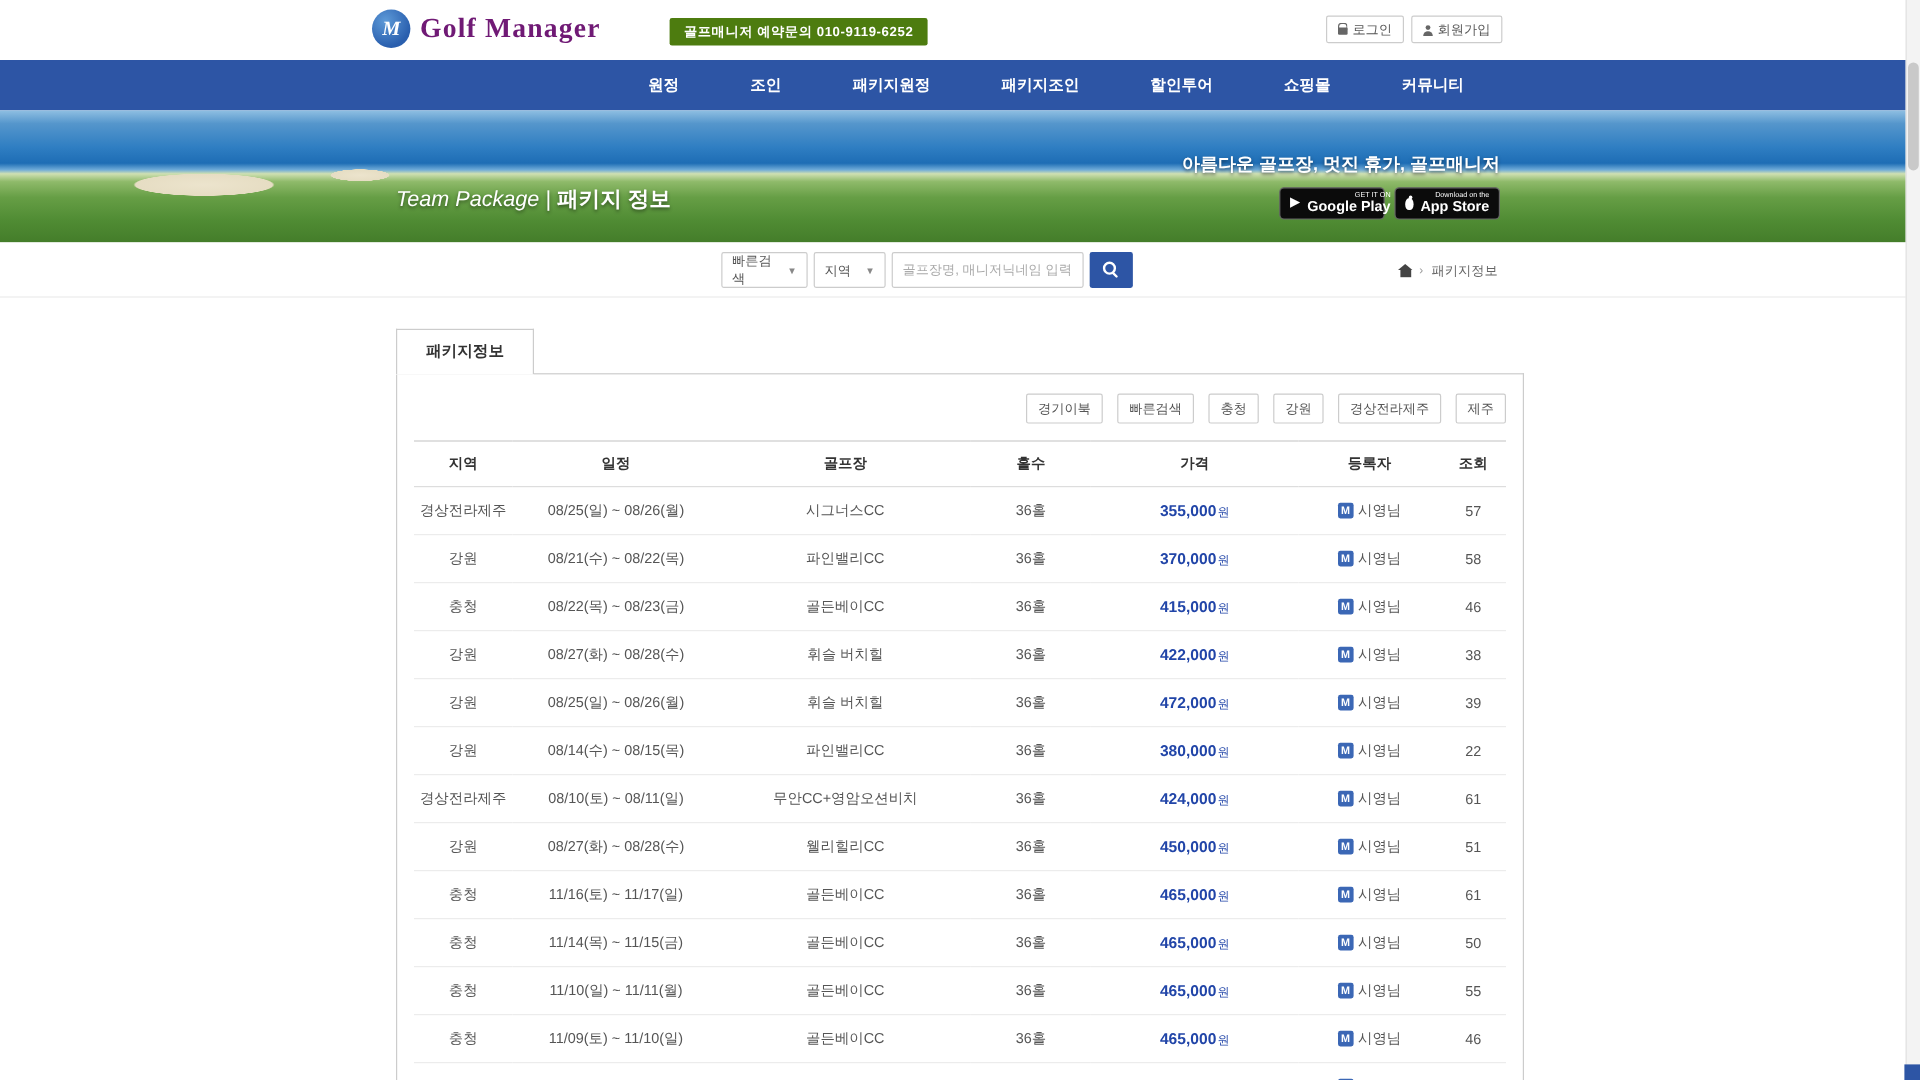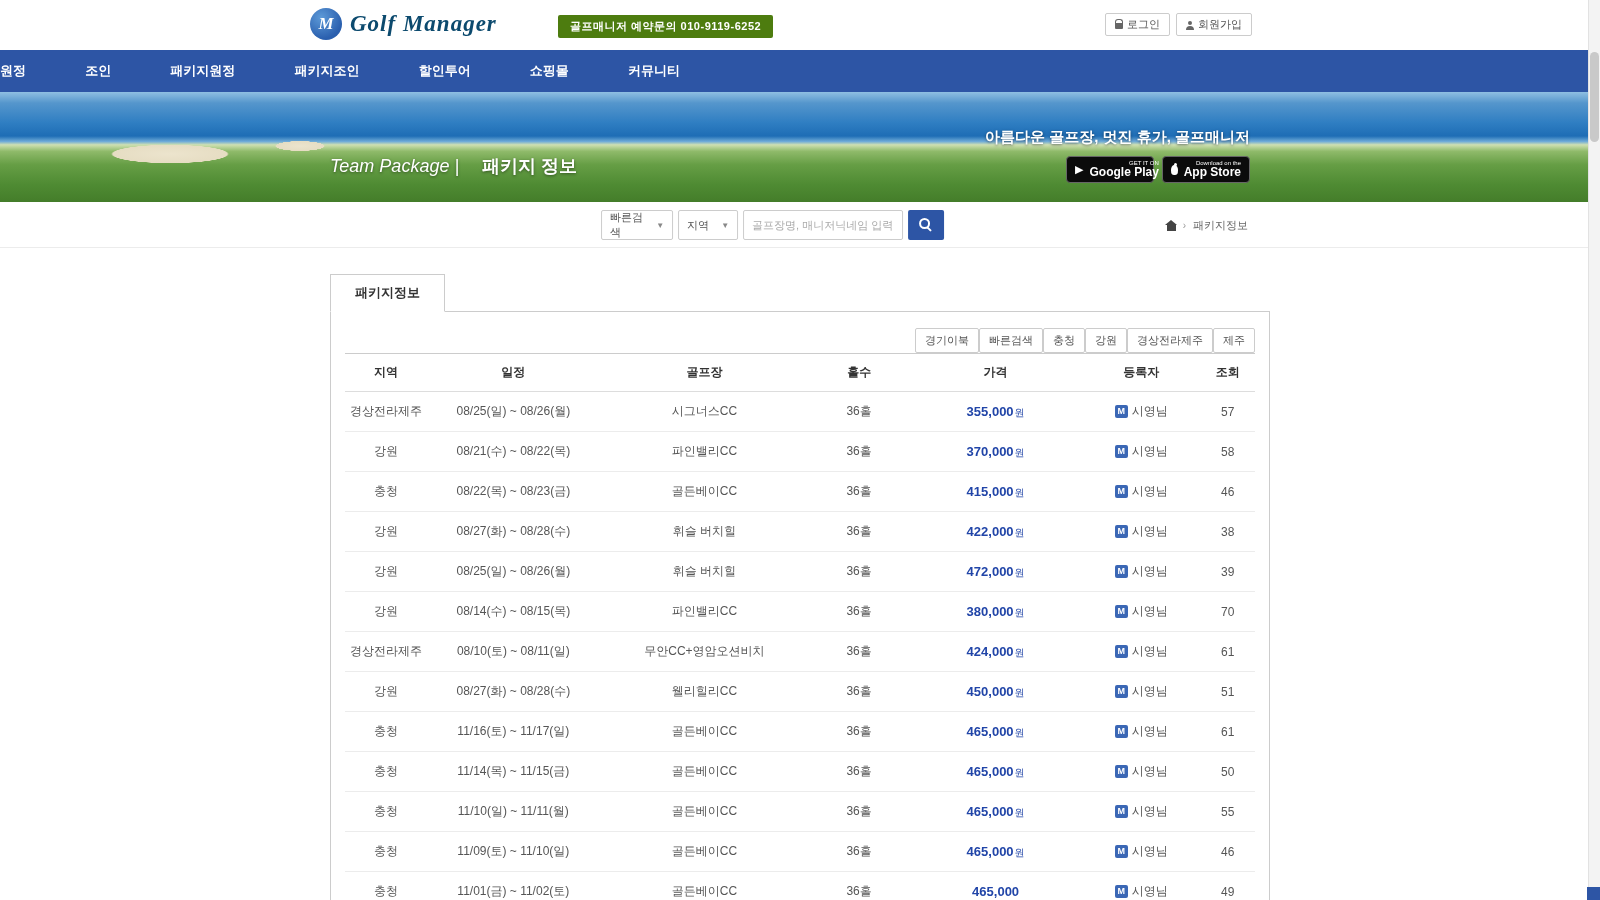--- a/index.html
+++ b/index.html
@@ -16,56 +16,56 @@
   
   .topbar { height:50px; background:#fff; position:relative; }
   .topbar .container { height:50px; }
   .logo { position:absolute; left:-20px; top:8px; display:flex; align-items:center; gap:8px; cursor:pointer; }
   .logo-circle {
     width:32px; height:32px; border-radius:50%;
     background:radial-gradient(circle at 35% 30%, #5d9ad8, #2a5fae 70%);
     color:#fff; font-family:"Liberation Serif", serif; font-style:italic; font-weight:bold;
     display:flex; align-items:center; justify-content:center; font-size:17px;
   }
-  .logo-text { font-family:"Liberation Serif", serif; font-style:italic; font-weight:bold; font-size:23px; color:#0c4a6e; letter-spacing:1px; }
+  .logo-text { font-family:"Liberation Serif", serif; font-weight:bold; font-size:23px; color:#701a75; letter-spacing:1px; }
   .phone-badge {
     position:absolute; left:228px; top:15px;
     background:#4d7c0f; color:#fff; font-size:11px; font-weight:bold;
     padding:4px 12px; border-radius:2px; letter-spacing:0.5px;
   }
   .auth { position:absolute; right:18px; top:13px; display:flex; gap:6px; }
   .auth-btn {
     display:flex; align-items:center; gap:4px;
     border:1px solid #ccc; background:#fff; border-radius:2px;
     font-size:11px; color:#555; padding:3px 9px; cursor:pointer;
   }
   .icon-lock { width:8px; height:6px; background:#666; position:relative; margin-top:3px; border-radius:1px; }
   .icon-lock::before { content:""; position:absolute; width:6px; height:5px; border:1.5px solid #666; border-bottom:none; border-radius:3px 3px 0 0; top:-4px; left:0; }
   .icon-person { width:8px; height:8px; position:relative; margin-top:2px; }
   .icon-person::before { content:""; position:absolute; width:4px; height:4px; background:#666; border-radius:50%; left:2px; top:-1px; }
   .icon-person::after { content:""; position:absolute; width:8px; height:4px; background:#666; border-radius:4px 4px 0 0; left:0; top:4px; }
 
   
   .nav { height:42px; background:#2d55a5; }
-  .nav-inner { width:680px; height:42px; display:flex; justify-content:space-between; align-items:center; }
+  .nav-inner { width:680px; margin-left:540px; height:42px; display:flex; justify-content:space-between; align-items:center; }
   .nav-item { color:#fff; font-size:13px; font-weight:bold; cursor:pointer; white-space:nowrap; }
 
   
   .hero {
     height:110px; position:relative; overflow:hidden;
     background:
       radial-gradient(ellipse 95px 15px at 170px 62px, #ece4cd 0%, #e6ddc3 60%, rgba(0,0,0,0) 62%),
       radial-gradient(ellipse 40px 8px at 300px 54px, #ece4cd 0%, #e6ddc3 60%, rgba(0,0,0,0) 62%),
       linear-gradient(180deg,
         #8fbfe2 0%, #5596cc 10%, #2f7ec2 28%, #1e6db5 40%, #6fabd8 45%,
         #cfe0b2 48%, #8fba6a 54%, #669e45 66%, #4f8b33 84%, #447d2a 100%);
   }
   .hero-title { position:absolute; left:330px; top:62px; color:#fff; font-size:18px; text-shadow:0 1px 3px rgba(0,0,0,.45); }
   .hero-title .en { font-style:italic; }
-  .hero-title .ko { font-weight:bold;margin-left:18px; }
+  .hero-title .ko { font-weight:bold; }
   .hero-right { position:absolute; right:350px; top:36px; text-align:right; }
   .hero-slogan { color:#fff; font-size:15px; font-weight:bold; text-shadow:0 1px 3px rgba(0,0,0,.5); margin-bottom:9px; }
   .store-badges { display:flex; gap:8px; justify-content:flex-end; }
   .store-badge {
     width:88px; height:27px; background:#0b0b0b; border:1px solid #666; border-radius:4px;
     display:flex; align-items:center; gap:6px; padding:0 8px; cursor:pointer;
   }
   .store-badge .glyph { color:#fff; font-size:11px; line-height:1; }
   .apple-shape { width:9px; height:10px; background:#fff; border-radius:50% 50% 46% 46%; position:relative; }
   .apple-shape::before { content:""; position:absolute; width:3px; height:3px; background:#fff; border-radius:50%; top:-2px; left:3px; }
@@ -99,21 +99,21 @@
 
   
   .main { padding-top:26px; background:#fff; }
   .tab {
     display:inline-block; position:relative; z-index:2;
     background:#fff; border:1px solid #ccc; border-bottom:1px solid #fff;
     margin-bottom:-1px; padding:9px 24px;
     font-size:13px; font-weight:bold; color:#333; cursor:pointer;
   }
   .panel { border:1px solid #ccc; border-bottom:none; padding:16px 14px 0; min-height:620px; background:#fff; }
-  .filters { display:flex; justify-content:flex-end; gap:0; }
+  .filters { display:flex; justify-content:flex-end; gap:12px; margin-bottom:14px; }
   .filter-btn {
     border:1px solid #ccc; background:#fff; border-radius:2px;
     font-size:11px; color:#555; padding:4px 9px; cursor:pointer; white-space:nowrap;
     font-family:"Liberation Sans",sans-serif;
   }
 
   
   table.pkg { width:100%; border-collapse:collapse; table-layout:fixed; }
   table.pkg th {
     font-size:12px; color:#333; font-weight:bold; text-align:center;
@@ -301,21 +301,21 @@
               <td><span class="mbadge">M</span>시영님</td>
               <td class="c-views">39</td>
             </tr>
             <tr class="pkg-row">
               <td>강원</td>
               <td>08/14(수) ~ 08/15(목)</td>
               <td>파인밸리CC</td>
               <td>36홀</td>
               <td class="c-price"><span class="price">380,000</span><span class="won">원</span></td>
               <td><span class="mbadge">M</span>시영님</td>
-              <td class="c-views">70</td>
+              <td class="c-views">22</td>
             </tr>
             <tr class="pkg-row">
               <td>경상전라제주</td>
               <td>08/10(토) ~ 08/11(일)</td>
               <td>무안CC+영암오션비치</td>
               <td>36홀</td>
               <td class="c-price"><span class="price">424,000</span><span class="won">원</span></td>
               <td><span class="mbadge">M</span>시영님</td>
               <td class="c-views">61</td>
             </tr>

